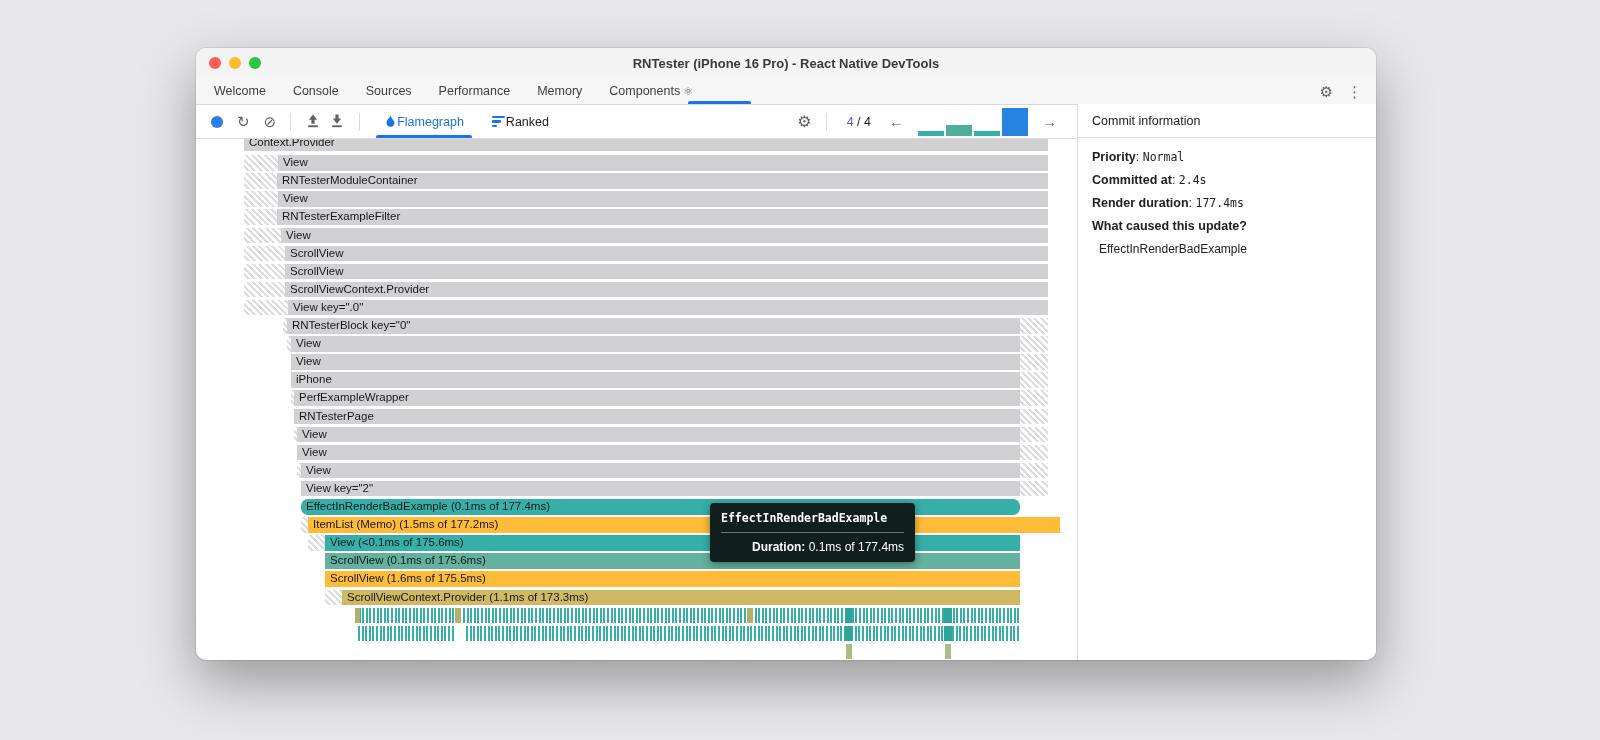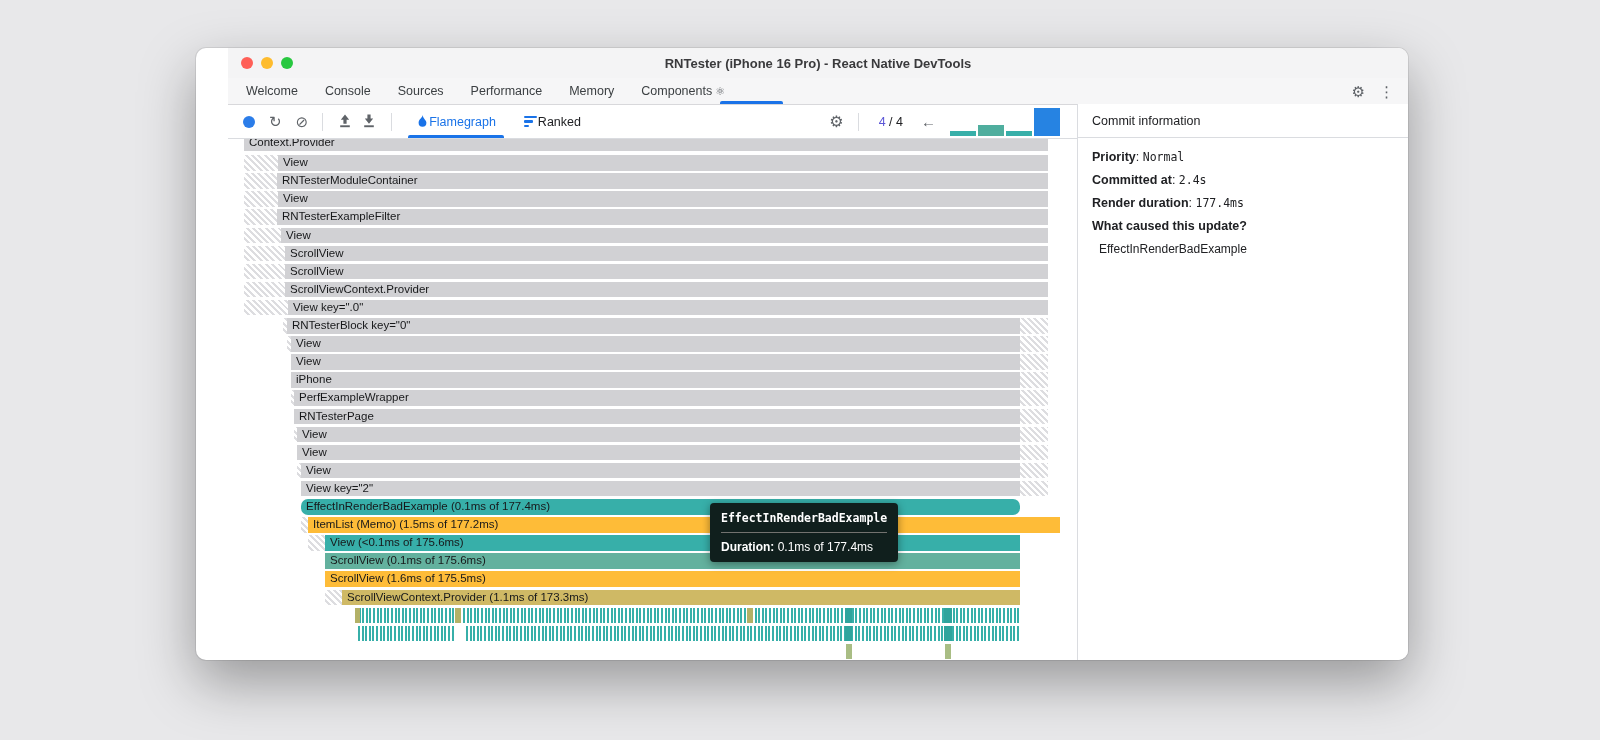--- a/index.html
+++ b/index.html
@@ -1,18 +1,18 @@
 <!DOCTYPE html>
 <html><head>
 <meta charset="utf-8">
 <style>
   html,body{margin:0;padding:0;}
   body{width:1600px;height:740px;background:#e8e8ea;font-family:"Liberation Sans",sans-serif;overflow:hidden;position:relative;}
   .window{position:absolute;left:196px;top:48px;width:1180px;height:612px;background:#fff;border-radius:10px;
-          box-shadow:0 22px 55px rgba(0,0,0,.35), 0 0 0 1px rgba(0,0,0,.08);overflow:hidden;padding-left:32px;}
+          box-shadow:0 22px 55px rgba(0,0,0,.35), 0 0 0 1px rgba(0,0,0,.08);overflow:hidden;}
   
   .titlebar{position:relative;z-index:3;height:30px;background:#f4f4f5;display:flex;align-items:center;justify-content:center;}
   .traffic{position:absolute;left:13px;top:9px;display:flex;gap:8px;}
   .light{width:12px;height:12px;border-radius:50%;}
   .title{font-size:13px;font-weight:bold;color:#3a3a3c;}
   
   .tabrow{position:relative;z-index:3;height:26px;background:#f6f6f7;border-bottom:1px solid #d8d8db;display:flex;align-items:center;padding-left:18px;}
   .tab{font-size:12.5px;color:#3c4043;margin-right:27px;white-space:nowrap;}
   .tab .atom{color:#5f6368;font-size:11px;margin-left:3px;}
   .tab-underline{position:absolute;left:492px;bottom:0;width:63px;height:3px;background:#1a73e8;border-radius:2px 2px 0 0;}
@@ -51,21 +51,21 @@
   .fg-hatch{position:absolute;top:0;height:15.5px;
           background:repeating-linear-gradient(45deg,#ffffff 0 2.5px,#dddde0 2.5px 4.5px);}
   .fg-stripes{position:absolute;top:0;height:15.5px;
           background:repeating-linear-gradient(90deg,#37afa9 0 2px,#ffffff 2px 3.6px);}
   .fg-chip{position:absolute;top:0;height:15.5px;}
   
   .tooltip{position:absolute;z-index:6;left:514px;top:455px;background:#101f1d;border-radius:4px;padding:8px 11px;
            box-shadow:0 2px 8px rgba(0,0,0,.4);color:#fff;}
   .tt-title{font-family:"DejaVu Sans Mono",monospace;font-size:11.5px;font-weight:bold;white-space:nowrap;}
   .tt-sep{border:none;border-top:1px solid #72726f;margin:7px 0;}
-  .tt-line{font-size:12px;white-space:nowrap;}
+  .tt-line{font-size:12px;white-space:nowrap;margin-left:31px;}
   .tt-line b{font-weight:bold;}
 </style>
 </head>
 <body>
 
 <div class="window">
 
   <div class="titlebar">
     <div class="traffic">
       <span class="light" style="background:#ff5f57"></span>

